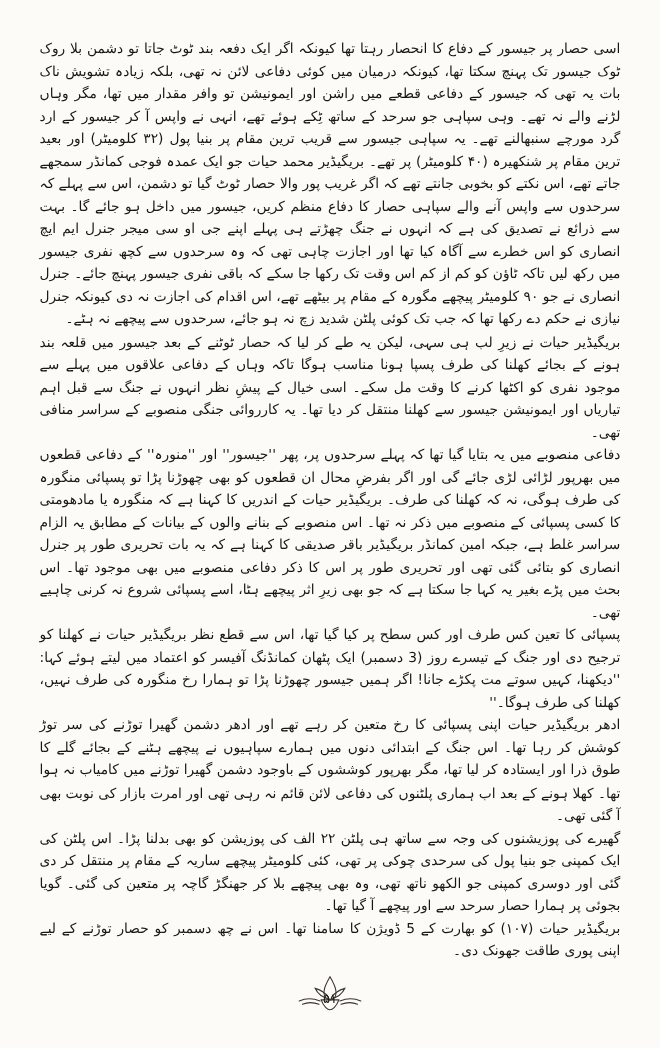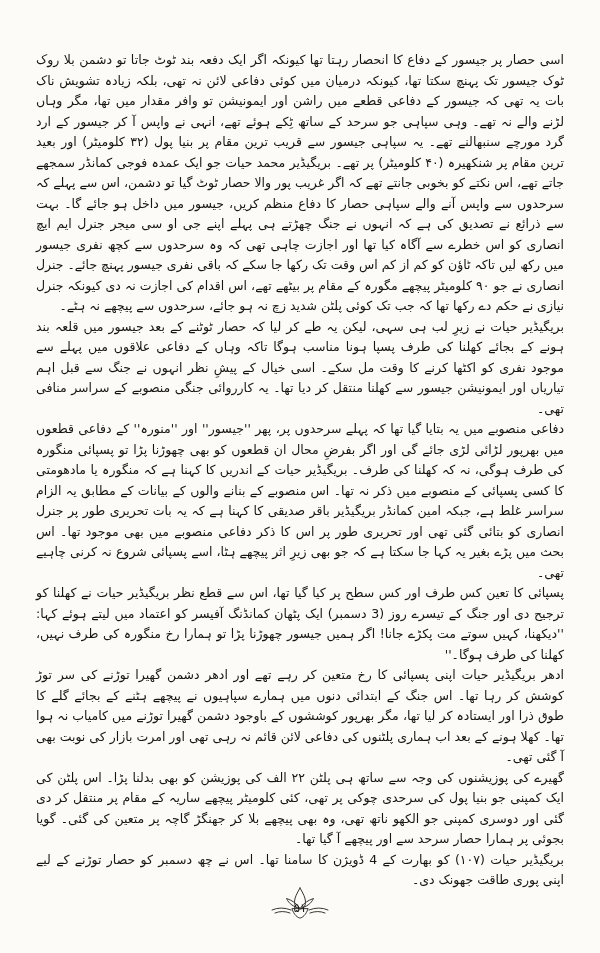--- a/index.html
+++ b/index.html
@@ -7,21 +7,21 @@
     padding: 0;
     background: #e9e7e2;
   }
   .page {
     position: relative;
     width: 600px;
     height: 953px;
     margin: 0 auto;
     background: #fcfbf7;
     box-sizing: border-box;
-    padding: 50px 36px 0 36px;
+    padding: 34px 36px 0 36px;
     overflow: hidden;
     box-shadow: 0 0 4px rgba(0,0,0,0.25);
     font-family: "DejaVu Sans", sans-serif;
   }
   .page-text {
     direction: rtl;
     unicode-bidi: embed;
     text-align: justify;
     font-size: 12.5px;
     line-height: 20.5px;
@@ -69,21 +69,21 @@
 <div class="page">
 
   <div class="page-text">
 
   <p class="para">اسی حصار پر جیسور کے دفاع کا انحصار رہتا تھا کیونکہ اگر ایک دفعہ بند ٹوٹ جاتا تو دشمن بلا روک ٹوک جیسور تک پہنچ سکتا تھا، کیونکہ درمیان میں کوئی دفاعی لائن نہ تھی، بلکہ زیادہ تشویش ناک بات یہ تھی کہ جیسور کے دفاعی قطعے میں راشن اور ایمونیشن تو وافر مقدار میں تھا، مگر وہاں لڑنے والے نہ تھے۔ وہی سپاہی جو سرحد کے ساتھ ٹِکے ہوئے تھے، انہی نے واپس آ کر جیسور کے ارد گرد مورچے سنبھالنے تھے۔ یہ سپاہی جیسور سے قریب ترین مقام پر بنیا پول (۳۲ کلومیٹر) اور بعید ترین مقام پر شنکھیرہ (۴۰ کلومیٹر) پر تھے۔ بریگیڈیر محمد حیات جو ایک عمدہ فوجی کمانڈر سمجھے جاتے تھے، اس نکتے کو بخوبی جانتے تھے کہ اگر غریب پور والا حصار ٹوٹ گیا تو دشمن، اس سے پہلے کہ سرحدوں سے واپس آنے والے سپاہی حصار کا دفاع منظم کریں، جیسور میں داخل ہو جائے گا۔ بہت سے ذرائع نے تصدیق کی ہے کہ انہوں نے جنگ چھڑتے ہی پہلے اپنے جی او سی میجر جنرل ایم ایچ انصاری کو اس خطرے سے آگاہ کیا تھا اور اجازت چاہی تھی کہ وہ سرحدوں سے کچھ نفری جیسور میں رکھ لیں تاکہ ٹاؤن کو کم از کم اس وقت تک رکھا جا سکے کہ باقی نفری جیسور پہنچ جائے۔ جنرل انصاری نے جو ۹۰ کلومیٹر پیچھے مگورہ کے مقام پر بیٹھے تھے، اس اقدام کی اجازت نہ دی کیونکہ جنرل نیازی نے حکم دے رکھا تھا کہ جب تک کوئی پلٹن شدید زچ نہ ہو جائے، سرحدوں سے پیچھے نہ ہٹے۔</p>
       <p class="para">بریگیڈیر حیات نے زیرِ لب ہی سہی، لیکن یہ طے کر لیا کہ حصار ٹوٹنے کے بعد جیسور میں قلعہ بند ہونے کے بجائے کھلنا کی طرف پسپا ہونا مناسب ہوگا تاکہ وہاں کے دفاعی علاقوں میں پہلے سے موجود نفری کو اکٹھا کرنے کا وقت مل سکے۔ اسی خیال کے پیشِ نظر انہوں نے جنگ سے قبل اہم تیاریاں اور ایمونیشن جیسور سے کھلنا منتقل کر دیا تھا۔ یہ کارروائی جنگی منصوبے کے سراسر منافی تھی۔</p>
       <p class="para">دفاعی منصوبے میں یہ بتایا گیا تھا کہ پہلے سرحدوں پر، پھر ''جیسور'' اور ''منورہ'' کے دفاعی قطعوں میں بھرپور لڑائی لڑی جائے گی اور اگر بفرضِ محال ان قطعوں کو بھی چھوڑنا پڑا تو پسپائی منگورہ کی طرف ہوگی، نہ کہ کھلنا کی طرف۔ بریگیڈیر حیات کے اندریں کا کہنا ہے کہ منگورہ یا مادھومتی کا کسی پسپائی کے منصوبے میں ذکر نہ تھا۔ اس منصوبے کے بنانے والوں کے بیانات کے مطابق یہ الزام سراسر غلط ہے، جبکہ امین کمانڈر بریگیڈیر باقر صدیقی کا کہنا ہے کہ یہ بات تحریری طور پر جنرل انصاری کو بتائی گئی تھی اور تحریری طور پر اس کا ذکر دفاعی منصوبے میں بھی موجود تھا۔ اس بحث میں پڑے بغیر یہ کہا جا سکتا ہے کہ جو بھی زیرِ اثر پیچھے ہٹا، اسے پسپائی شروع نہ کرنی چاہیے تھی۔</p>
       <p class="para">پسپائی کا تعین کس طرف اور کس سطح پر کیا گیا تھا، اس سے قطع نظر بریگیڈیر حیات نے کھلنا کو ترجیح دی اور جنگ کے تیسرے روز (3 دسمبر) ایک پٹھان کمانڈنگ آفیسر کو اعتماد میں لیتے ہوئے کہا: ''دیکھنا، کہیں سوتے مت پکڑے جانا! اگر ہمیں جیسور چھوڑنا پڑا تو ہمارا رخ منگورہ کی طرف نہیں، کھلنا کی طرف ہوگا۔''</p>
       <p class="para">ادھر بریگیڈیر حیات اپنی پسپائی کا رخ متعین کر رہے تھے اور ادھر دشمن گھیرا توڑنے کی سر توڑ کوشش کر رہا تھا۔ اس جنگ کے ابتدائی دنوں میں ہمارے سپاہیوں نے پیچھے ہٹنے کے بجائے گلے کا طوق ذرا اور ایستادہ کر لیا تھا، مگر بھرپور کوششوں کے باوجود دشمن گھیرا توڑنے میں کامیاب نہ ہوا تھا۔ کھلا ہونے کے بعد اب ہماری پلٹنوں کی دفاعی لائن قائم نہ رہی تھی اور امرت بازار کی نوبت بھی آ گئی تھی۔</p>
       <p class="para">گھیرے کی پوزیشنوں کی وجہ سے ساتھ ہی پلٹن ۲۲ الف کی پوزیشن کو بھی بدلنا پڑا۔ اس پلٹن کی ایک کمپنی جو بنیا پول کی سرحدی چوکی پر تھی، کئی کلومیٹر پیچھے ساریہ کے مقام پر منتقل کر دی گئی اور دوسری کمپنی جو الکھو ناتھ تھی، وہ بھی پیچھے بلا کر جھنگڑ گاچہ پر متعین کی گئی۔ گویا بجوئی پر ہمارا حصار سرحد سے اور پیچھے آ گیا تھا۔</p>
-      <p class="para">بریگیڈیر حیات (۱۰۷) کو بھارت کے 4 ڈویژن کا سامنا تھا۔ اس نے چھ دسمبر کو حصار توڑنے کے لیے اپنی پوری طاقت جھونک دی۔</p>
+      <p class="para">بریگیڈیر حیات (۱۰۷) کو بھارت کے 5 ڈویژن کا سامنا تھا۔ اس نے چھ دسمبر کو حصار توڑنے کے لیے اپنی پوری طاقت جھونک دی۔</p>
     </div>
 
   <div class="footer-ornament">
     <div class="ornament-wrap">
       <svg viewBox="0 0 64 40" width="64" height="40" fill="none" stroke="#3a352e" stroke-width="1" stroke-linecap="round">
 
         <path d="M32 3 C28.5 9 26.5 13 26.5 17 C26.5 21.5 29 24 32 24 C35 24 37.5 21.5 37.5 17 C37.5 13 35.5 9 32 3 Z"></path>
 
         <path d="M31 23 C26 22 21 19 18.5 13.5 C23.5 15 28.5 18.5 30.5 21.5 Z"></path>
 

